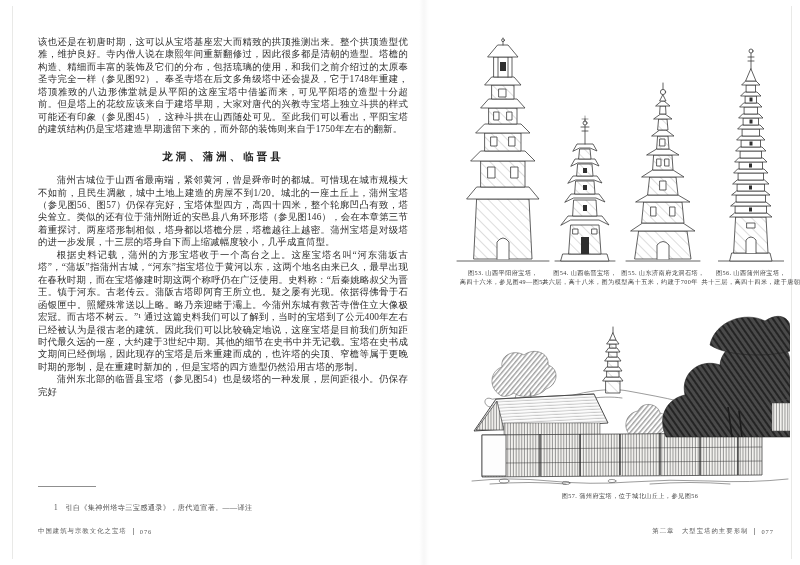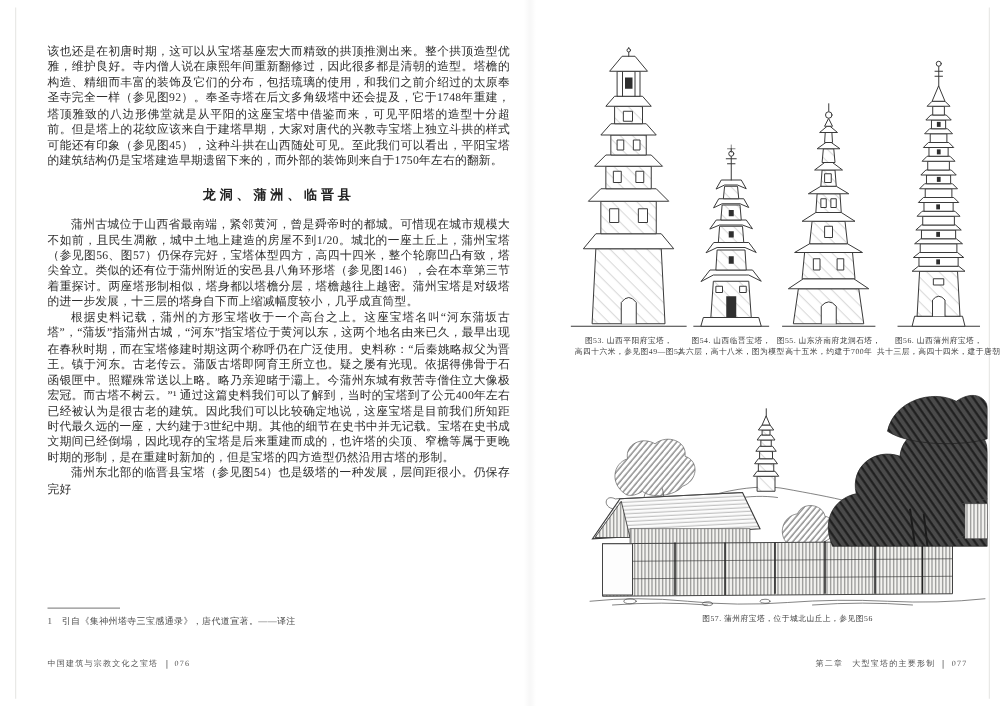--- a/index.html
+++ b/index.html
@@ -13,21 +13,21 @@
   
   .page-left{position:absolute;left:0;top:0;width:420px;height:565px;padding-left:48px;}
   .text-block{position:absolute;left:38px;top:36px;width:370px;
               font-size:9.4px;line-height:12.45px;text-align:justify;letter-spacing:0.2px;}
   .text-block p{margin:0;}
   .indent{text-indent:2em;}
   .section-heading{margin:15px 0 11px 0;text-align:center;font-size:10.5px;font-weight:bold;
                    letter-spacing:3px;color:#222;font-family:Liberation Mono, monospace;}
   .footnote-block{position:absolute;left:38px;top:486px;width:370px;}
   .footnote-rule{width:58px;border-top:1px solid #8f8f8f;margin-bottom:5px;}
-  .footnote-text{margin:0;font-size:7.2px;line-height:10px;color:#4d4d4d;letter-spacing:0.3px;}
+  .footnote-text{margin:16px;font-size:7.2px;line-height:10px;color:#4d4d4d;letter-spacing:0.3px;}
   .footer{position:absolute;top:527px;display:flex;align-items:center;gap:6px;
           font-size:6.4px;letter-spacing:1px;color:#555;}
   .footer-left{left:38px;}
   .footer-right{right:26px;}
   .vr{width:1px;height:7px;background:#9a9a9a;}
 
   
   .page-right{position:absolute;left:420px;top:0;width:380px;height:565px;}
   figure{margin:0;padding:0;}
   .pagoda-col{position:absolute;top:34px;height:252px;display:flex;flex-direction:column;

